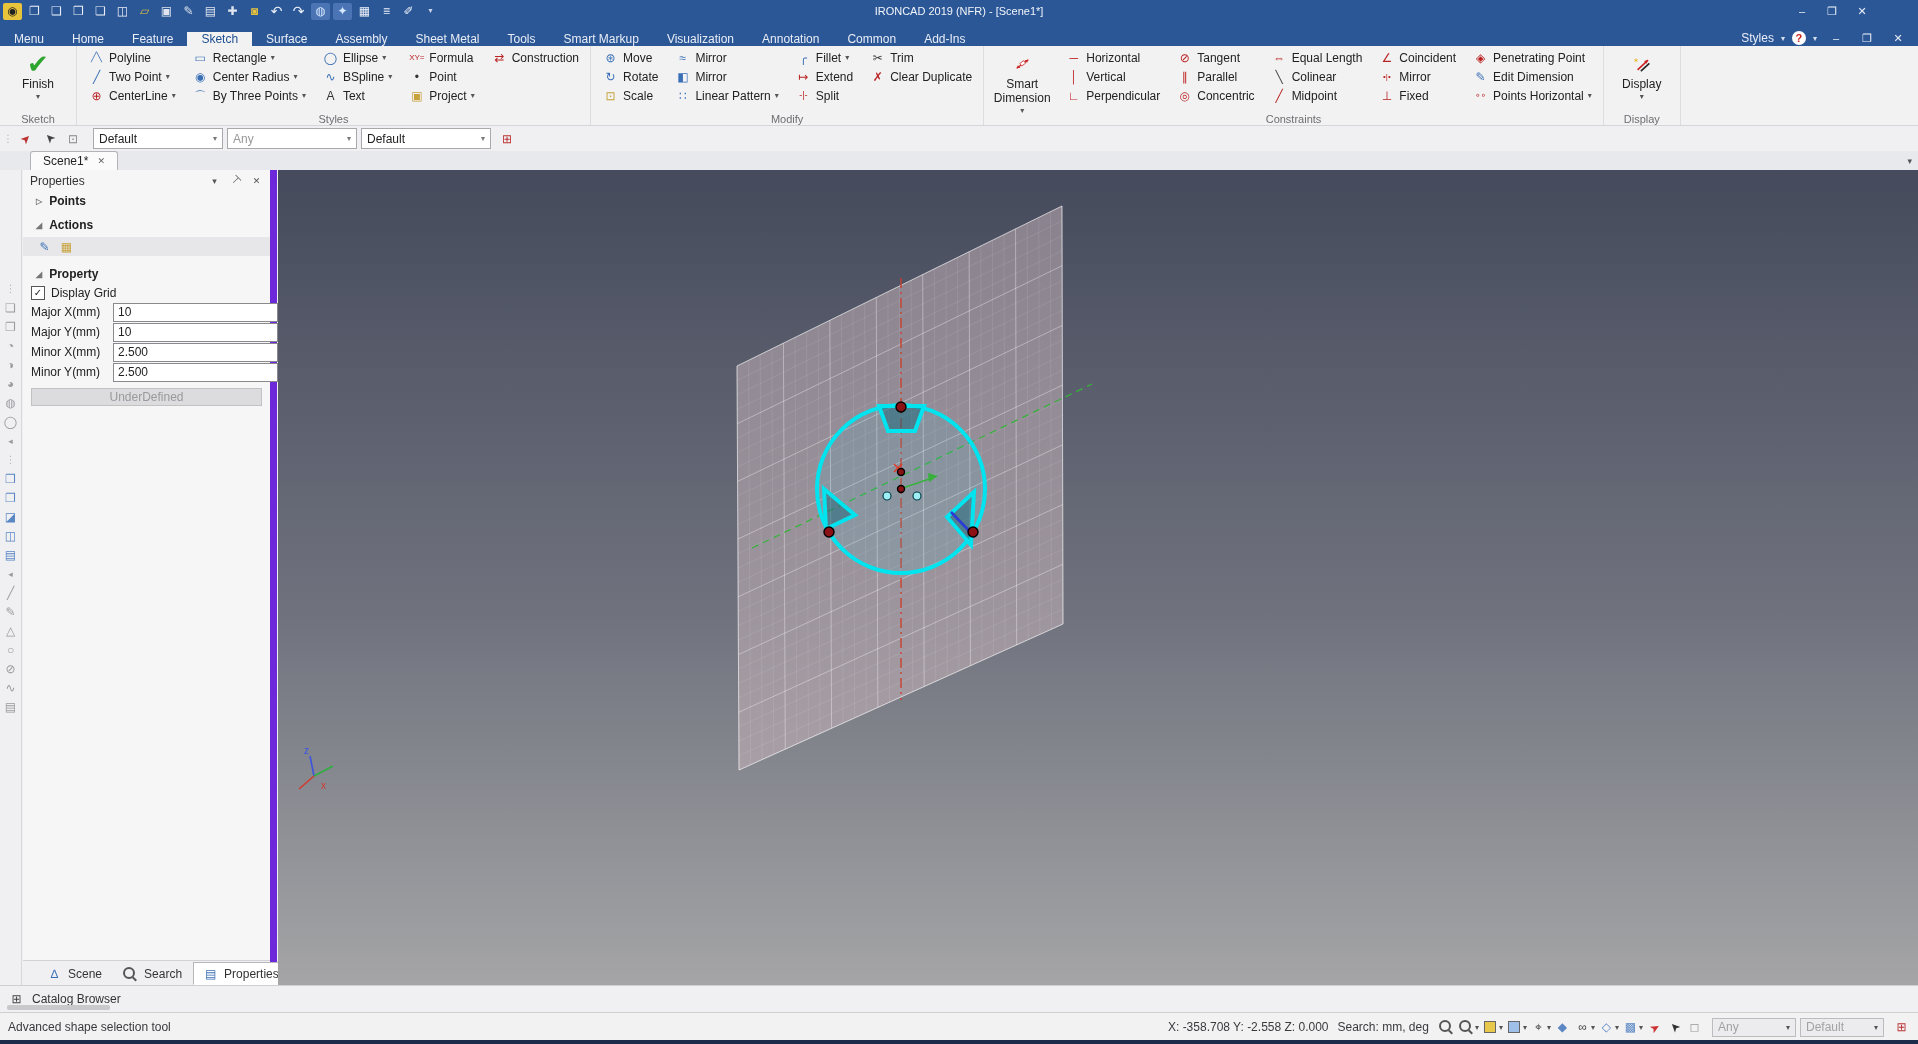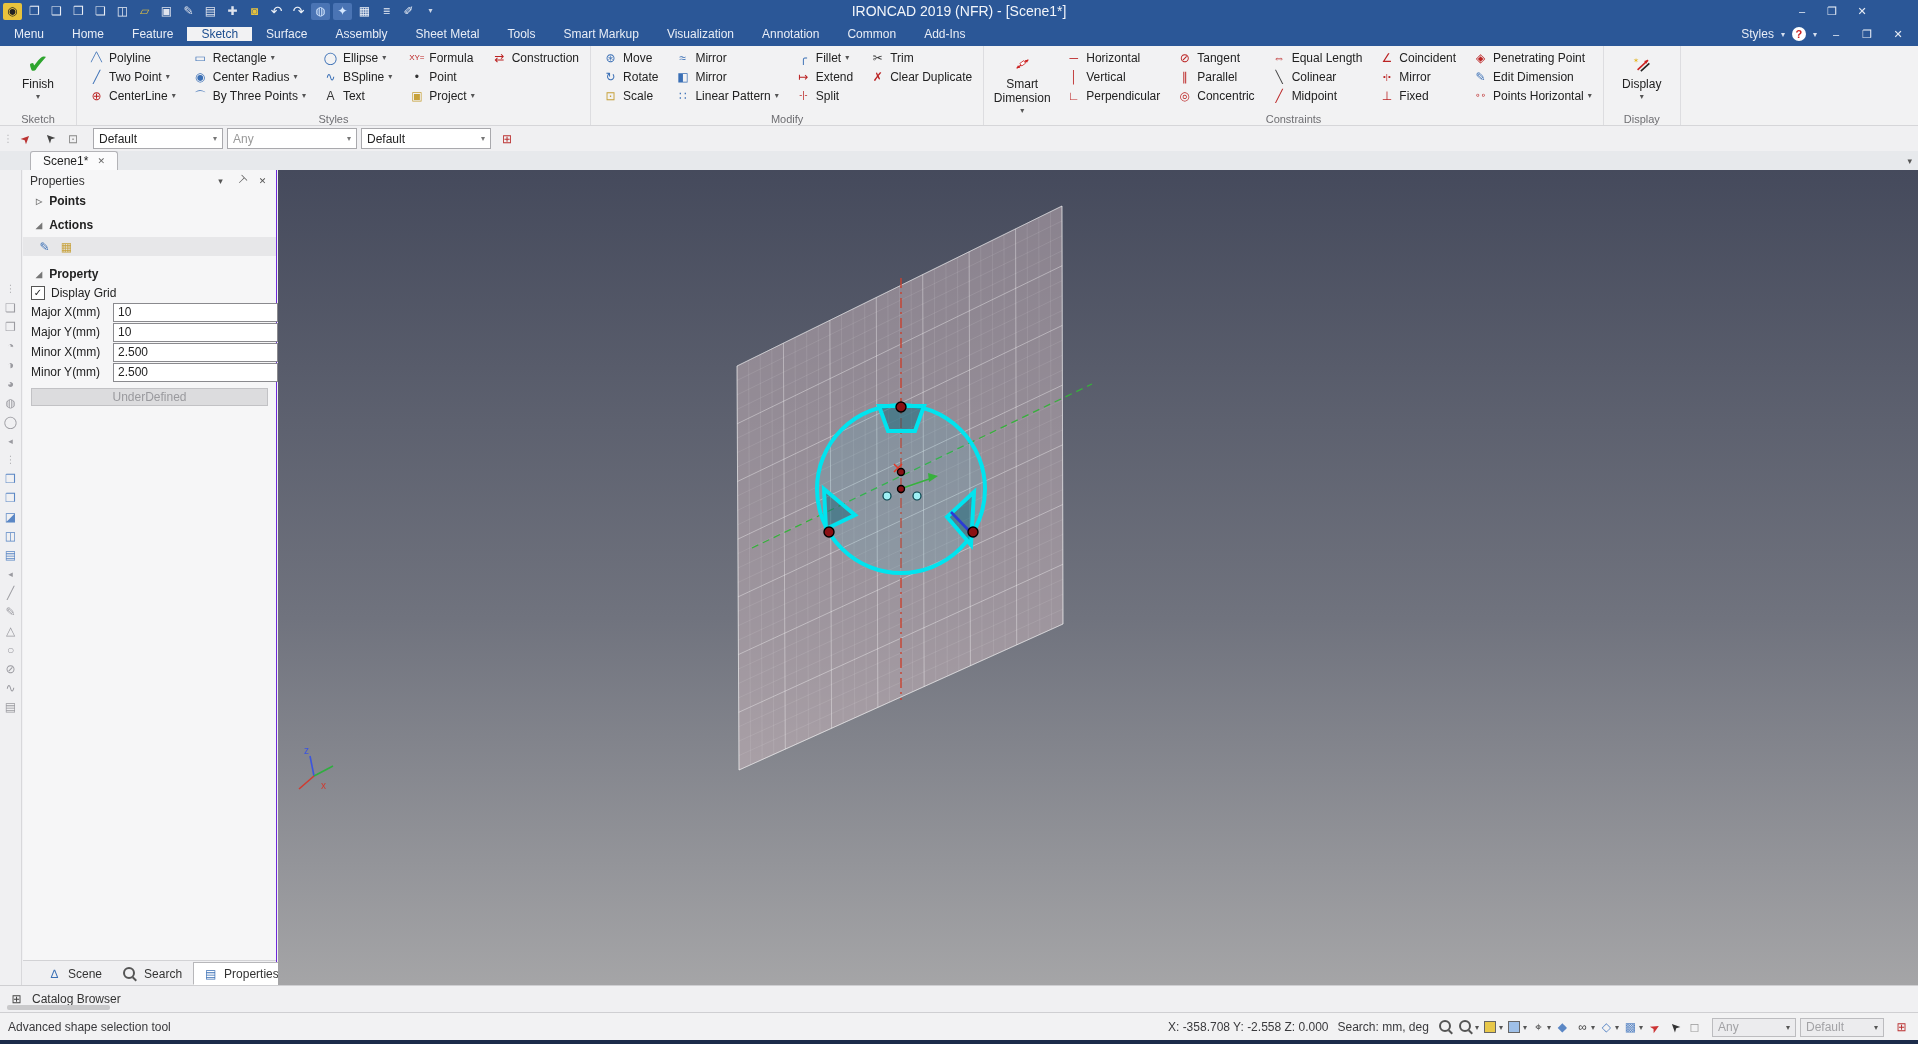--- a/index.html
+++ b/index.html
@@ -3,25 +3,25 @@
 <meta charset="utf-8">
 <style>
   html,body{margin:0;padding:0}
   body{width:1918px;height:1044px;position:relative;overflow:hidden;
        font-family:"Liberation Sans",sans-serif;background:#f0f0f2;font-size:12px;color:#222}
   .ico{display:inline-flex;align-items:center;justify-content:center;width:17px;height:15px;font-size:12px;line-height:1}
   
   .titlebar{position:absolute;top:0;left:0;right:0;height:22px;background:#2b5797;display:flex;align-items:center;color:#fff}
   .qat{display:flex;gap:3px;align-items:center;padding-left:3px}
   .qat .ico{width:19px;height:17px;border-radius:2px}
-  .title-text{position:absolute;left:50%;transform:translateX(-50%);font-size:14px;color:#f2f5fa;white-space:nowrap}
+  .title-text{position:absolute;left:50%;transform:translateX(-50%);font-size:11px;color:#f2f5fa;white-space:nowrap}
   .winbtns{margin-left:auto;margin-right:44px;display:flex;gap:6px}
   .winbtn{width:24px;height:16px;display:flex;align-items:center;justify-content:center;font-size:11px;color:#e8edf6}
   
-  .menubar{position:absolute;top:22px;left:0;right:0;height:24px;background:#2b5797;display:flex;align-items:center}
+  .menubar{position:absolute;top:22px;left:0;right:0;height:24px;background:#2b5797;display:flex;align-items:flex-end}
   .mtab{padding:0 14px;display:flex;align-items:center;color:#e8edf6;font-size:12px;white-space:nowrap}
   .mtab.active{background:#f2f2f3;color:#1d4e8f}
   .menu-right{margin-left:auto;display:flex;align-items:center;gap:7px;padding-right:8px;color:#e8edf6}
   .help-badge{width:14px;height:14px;border-radius:50%;background:#fff;color:#c22;font-weight:bold;font-size:11px;display:flex;align-items:center;justify-content:center}
   .caret{font-size:8px;color:#d7e0ef}
   
   .ribbon{position:absolute;top:46px;left:0;right:0;height:79px;background:#f2f2f3;border-bottom:1px solid #d6d6d9;display:flex}
   .rgroup{position:relative;display:flex;gap:10px;align-items:flex-start;padding:2px 8px 14px 8px;border-right:1px solid #dddde0}
   .rgl{position:absolute;bottom:0;left:0;right:0;text-align:center;font-size:11px;color:#6e6e72;pointer-events:none}
   .rcol{display:flex;flex-direction:column;gap:0}
@@ -38,21 +38,21 @@
   .tsel .caret{color:#777}
   
   .tabrow{position:absolute;top:151px;left:0;right:0;height:19px;background:#e7e9ec;display:flex;align-items:flex-end}
   .dtab{margin-left:30px;height:18px;background:#fbfbfc;border:1px solid #b3b3b7;border-bottom:none;border-radius:3px 3px 0 0;display:flex;align-items:center;gap:9px;padding:0 12px;font-size:12px;color:#222}
   .dtab .x{font-size:9px;color:#666}
   .tabrow .endcaret{margin-left:auto;margin-right:6px;font-size:9px;color:#555;align-self:center}
   
   .leftstrip{position:absolute;top:170px;left:0;width:22px;height:815px;background:#f0f0f2;border-right:1px solid #d8d8db;display:flex;flex-direction:column;align-items:center;padding-top:112px;gap:5px;box-sizing:border-box}
   .leftstrip .ico{height:14px}
   
-  .panel{position:absolute;top:170px;left:23px;width:254px;height:815px;background:#f6f6f7;border-right:1px solid #6d28d9;box-sizing:border-box}
+  .panel{position:absolute;top:170px;left:23px;width:254px;height:815px;background:#f6f6f7;border-right:7px solid #6d28d9;box-sizing:border-box}
   .phead{height:21px;display:flex;align-items:center;padding:0 7px;font-size:12px;color:#333;gap:8px}
   .phead .sp{flex:1}
   .phicon{font-size:9px;color:#555;width:13px;text-align:center}
   .psec{display:flex;align-items:center;gap:7px;min-height:20px;padding-left:13px;font-weight:bold;color:#222}
   .tri{font-size:8px;color:#777}
   .actrow{height:19px;background:#e7e7e9;margin:2px 0 3px 0;display:flex;align-items:center;gap:5px;padding-left:13px}
   .prow{display:flex;align-items:center;gap:6px;min-height:18px;padding-left:8px}
   .cb{width:12px;height:12px;border:1px solid #555;background:#fff;font-size:10px;line-height:12px;text-align:center;color:#222;flex:none}
   .rb{width:12px;height:12px;border:1px solid #555;border-radius:50%;background:#fff;position:relative;flex:none}
   .rb.sel::after{content:'';position:absolute;inset:2px;border-radius:50%;background:#222}

